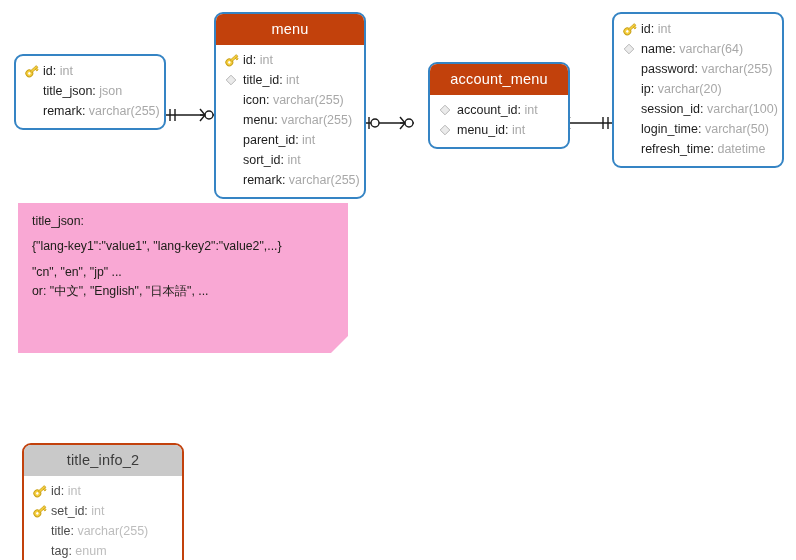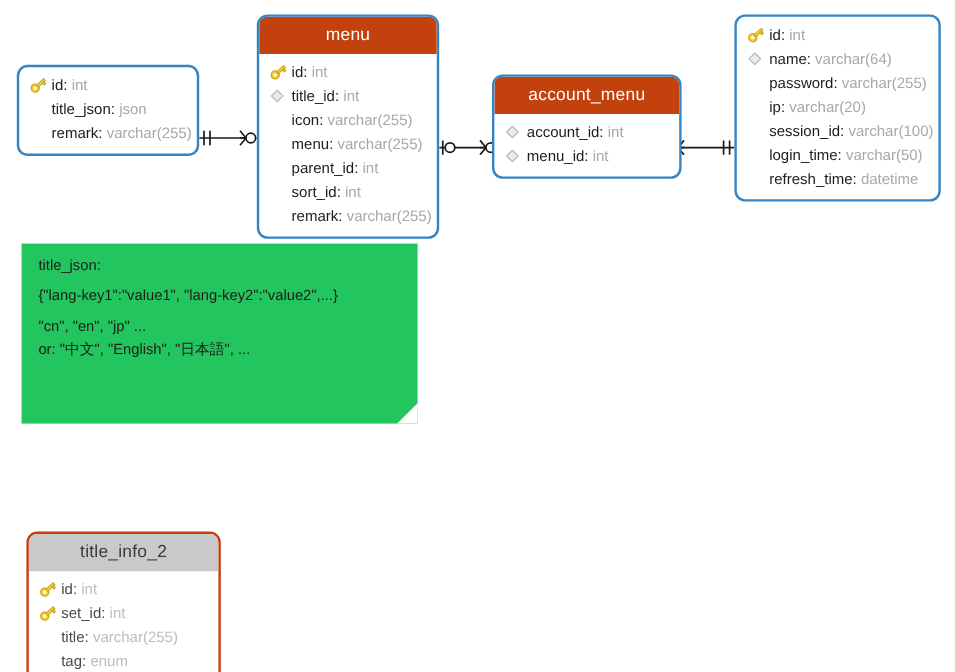--- a/index.html
+++ b/index.html
@@ -72,21 +72,21 @@
   }
   .field-name { color: #1c1c1c; }
   .field-type { color: #a8a8a8; }
   .entity.inactive .field-name { color: #4a4a4a; }
   .entity.inactive .field-type { color: #bdbdbd; }
 
   
   .note {
     position: absolute;
     box-sizing: border-box;
-    background: #22c55e;
+    background: #f9a8d4;
     padding: 12px 14px 10px 14px;
   }
   .note-line {
     font-size: 12.3px;
     color: #20201b;
     line-height: 1;
     white-space: nowrap;
     margin-bottom: 13px;
   }
   .note-line.tight { margin-bottom: 7px; }
@@ -227,21 +227,21 @@
             <span class="field-text field-type">int</span>
           </div>
           <div class="field-row">
             <span class="field-icon"></span>
             <span class="field-text field-name">remark</span>
             <span class="field-text field-name">:&nbsp;</span>
             <span class="field-text field-type">varchar(255)</span>
           </div>
         </div>
       </div>
-      <div class="entity active" style="left: 410px; top: 62px; width: 158px;">
+      <div class="entity active" style="left: 428px; top: 62px; width: 142px;">
         <div class="entity-header">account_menu</div>
         <div class="entity-body">
           <div class="field-row">
             <span class="field-icon">
               <svg width="14" height="14" viewBox="0 0 14 14">
                 <polygon points="7,2.2 11.8,7 7,11.8 2.2,7" fill="#ebebeb" stroke="#b7b7b7" stroke-width="1"></polygon>
               </svg>
             </span>
             <span class="field-text field-name">account_id</span>
             <span class="field-text field-name">:&nbsp;</span>

